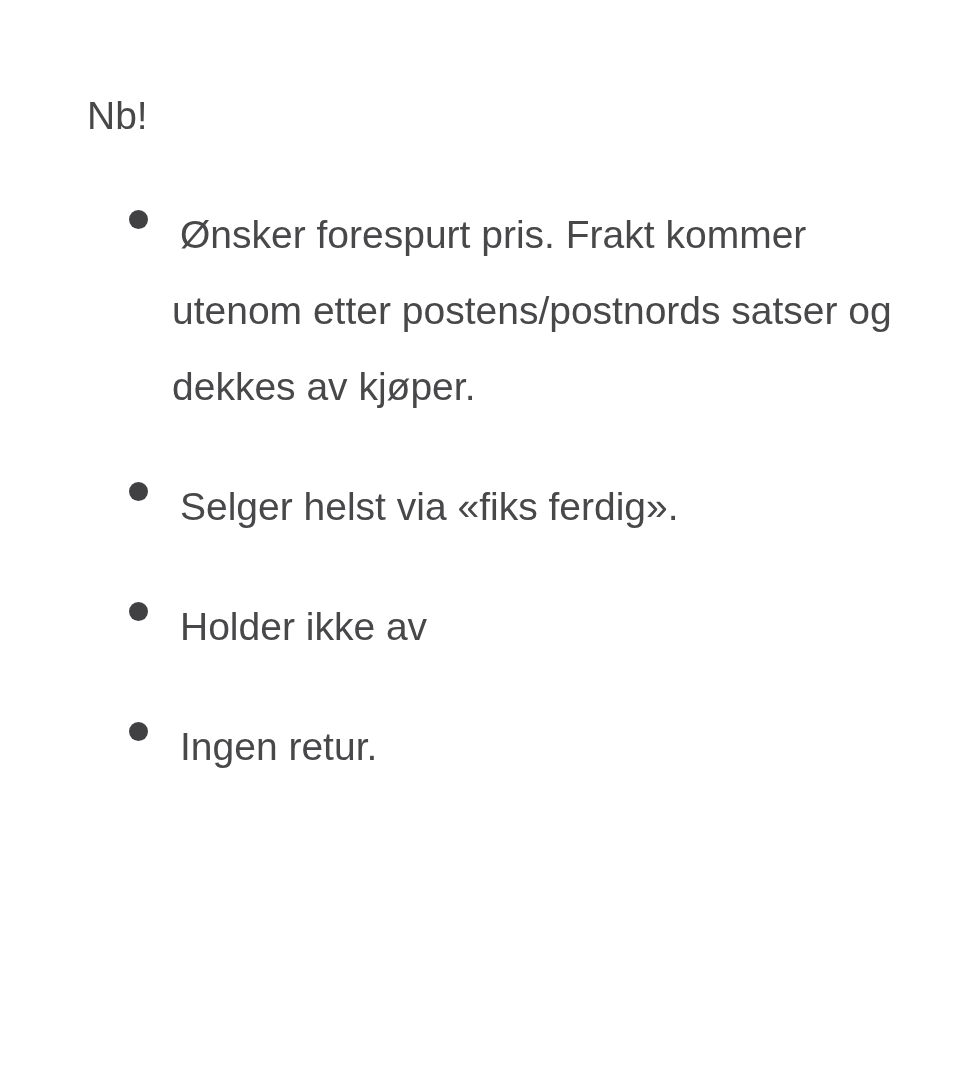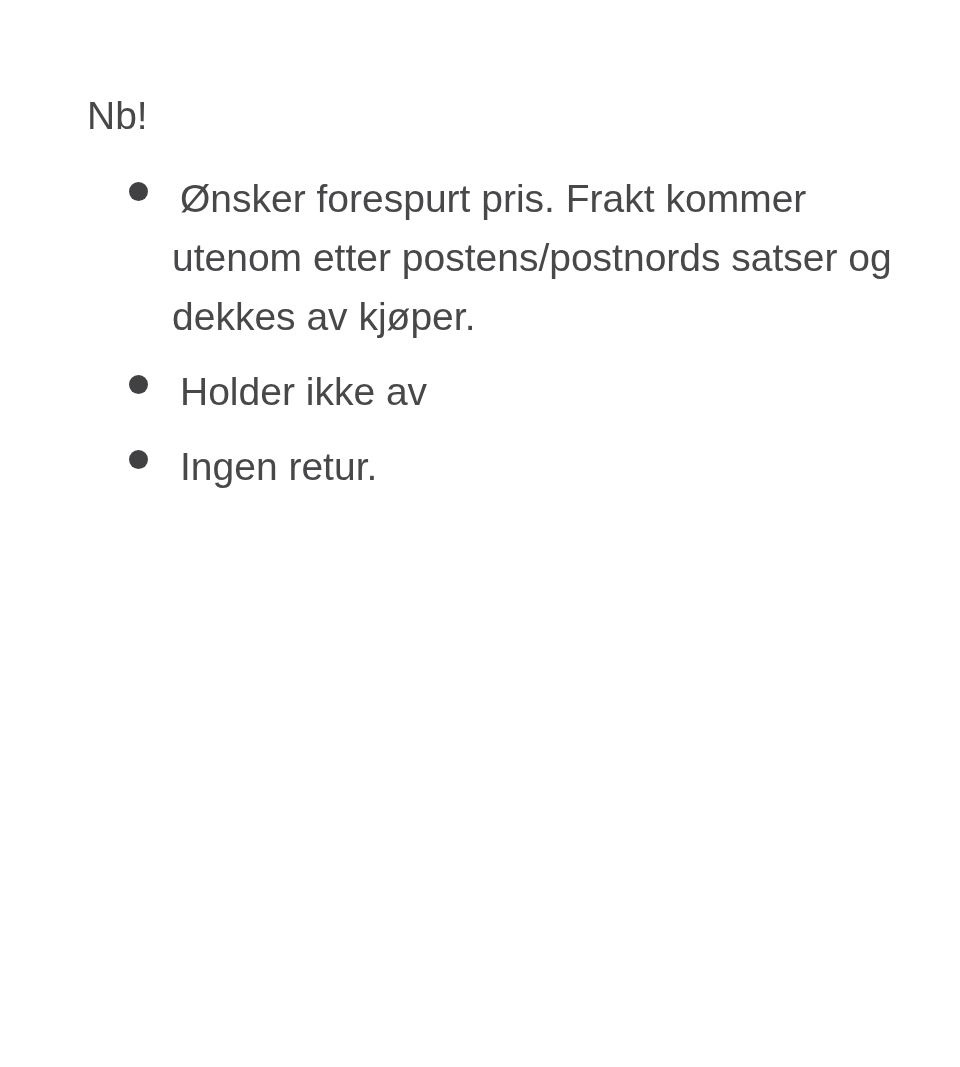--- a/index.html
+++ b/index.html
@@ -26,22 +26,23 @@
   }
   .note-list {
     list-style: none;
     margin-left: 42px;
     width: 803px;
   }
   .note-item {
     position: relative;
     padding-left: 43px;
     font-size: 39px;
-    line-height: 59px;
+    line-height: 76px;
     color: #48484a;
+    margin-top: 28px;
   }
   .note-item .bullet {
     position: absolute;
     left: 0;
     top: 21px;
     width: 19px;
     height: 19px;
     border-radius: 50%;
     background: #414144;
   }
@@ -53,20 +54,24 @@
   <div class="note-heading">Nb!</div>
 
   <ul class="note-list">
 
   <li class="note-item">
       <span class="bullet"></span>
       <span class="item-text">Ønsker forespurt pris. Frakt kommer utenom etter postens/postnords satser og dekkes av kjøper.</span>
     </li>
       <li class="note-item">
       <span class="bullet"></span>
+      <span class="item-text">Selger helst via «fiks ferdig».</span>
+    </li>
+      <li class="note-item">
+      <span class="bullet"></span>
       <span class="item-text">Holder ikke av</span>
     </li>
       <li class="note-item">
       <span class="bullet"></span>
       <span class="item-text">Ingen retur.</span>
     </li>
     </ul>
 </div>
 
 </body></html>

